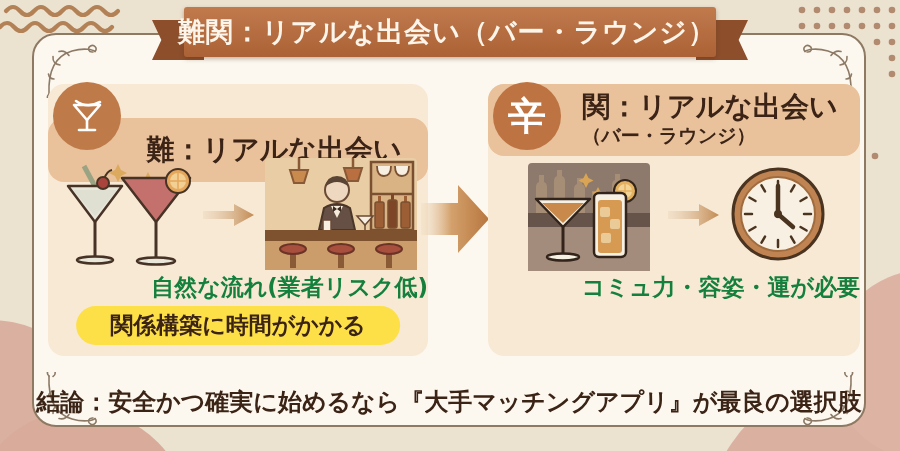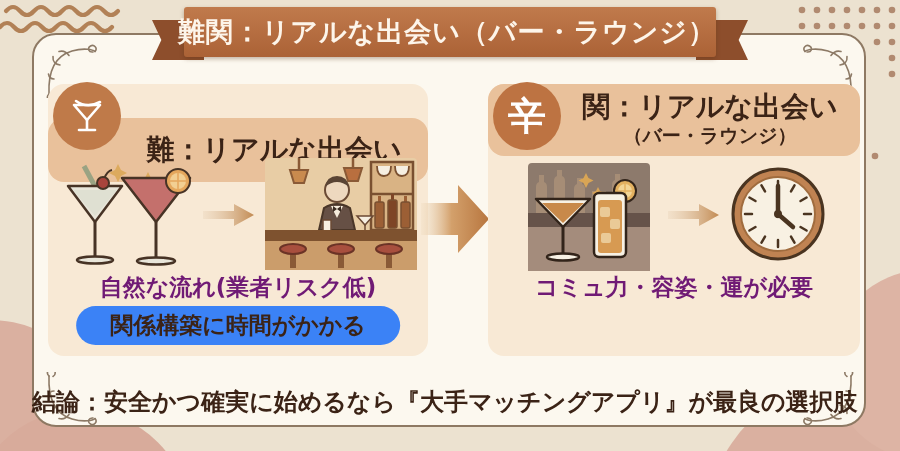--- a/index.html
+++ b/index.html
@@ -54,36 +54,36 @@
   }
   .panel-left .phead{height:64px;margin-top:34px;}
   .panel-right .phead{height:72px;}
   .badge{
     position:absolute;left:5px;top:-2px;width:68px;height:68px;border-radius:50%;
     background:#bf7a49;display:flex;align-items:center;justify-content:center;
   }
   .panel-right .badge{background:#bd7342;}
   .badge-char{color:#ffffff;font-size:38px;font-weight:bold;line-height:1;}
   .ptitle{font-size:28px;font-weight:bold;color:#3b2316;line-height:1.12;white-space:nowrap;text-align:center;}
-  .psub{font-size:19px;font-weight:bold;color:#3b2316;white-space:nowrap;text-align:center;}
+  .psub{font-size:19px;font-weight:bold;color:#3b2316;white-space:nowrap;}
   .illu{position:absolute;}
   .caption{
-    position:absolute;left:0;right:0;top:188px;text-align:center;
-    font-size:23px;font-weight:bold;color:#701a75;white-space:nowrap;
+    position:absolute;left:0;right:0;top:188px;text-align:right;
+    font-size:23px;font-weight:bold;color:#15803d;white-space:nowrap;
   }
   .pill{
     position:absolute;top:222px;left:50%;transform:translateX(-50%);
-    background:#3b82f6;border-radius:22px;padding:4px 34px;
+    background:#fde047;border-radius:22px;padding:4px 34px;
     font-size:23px;font-weight:bold;color:#3b2316;white-space:nowrap;
   }
 
   .bigarrow{left:421px;top:182px;z-index:3;}
 
   .conclusion{
-    left:32px;top:386px;width:834px;z-index:3;
+    left:32px;top:386px;width:834px;text-align:center;z-index:3;
     font-size:24px;font-weight:bold;color:#3b2316;white-space:nowrap;
   }
 </style>
 </head>
 <body>
 
 <svg width="0" height="0" style="position:absolute" aria-hidden="true">
   <defs>
     <g id="fl">
       <g stroke="#8d7a66" stroke-width="1.6" fill="none" stroke-linecap="round">

